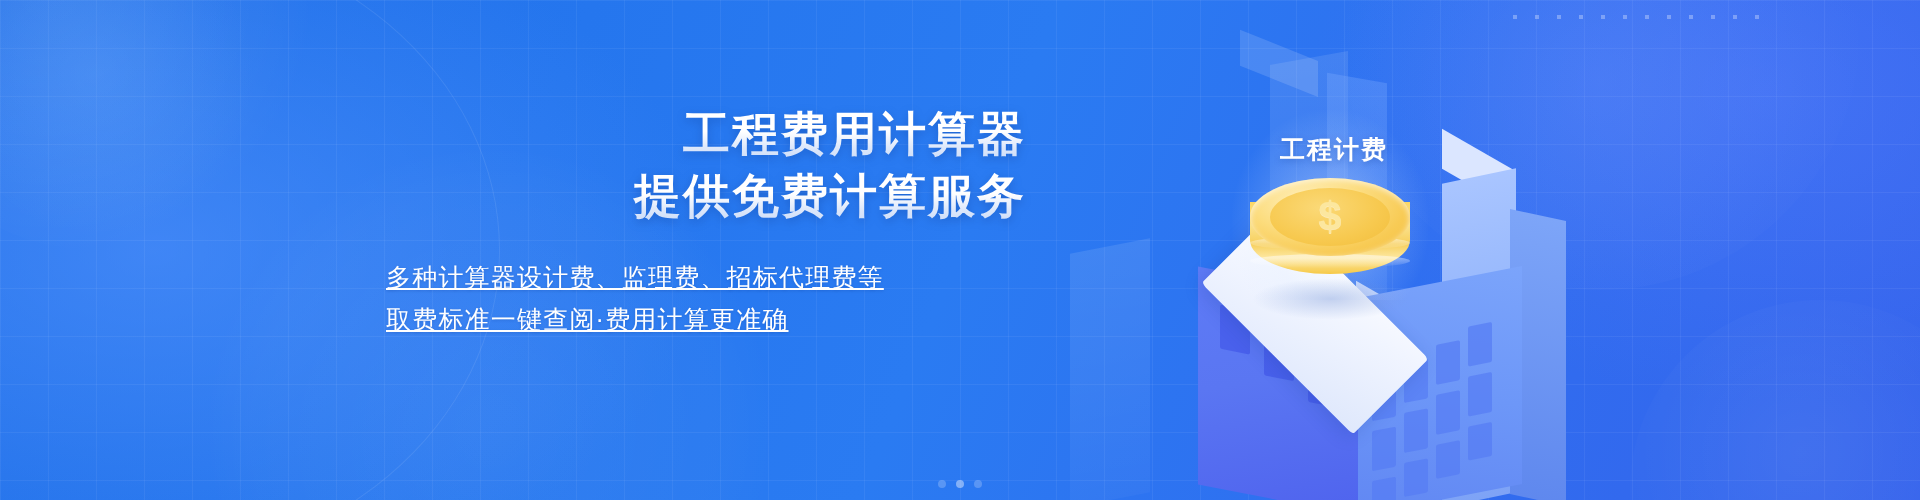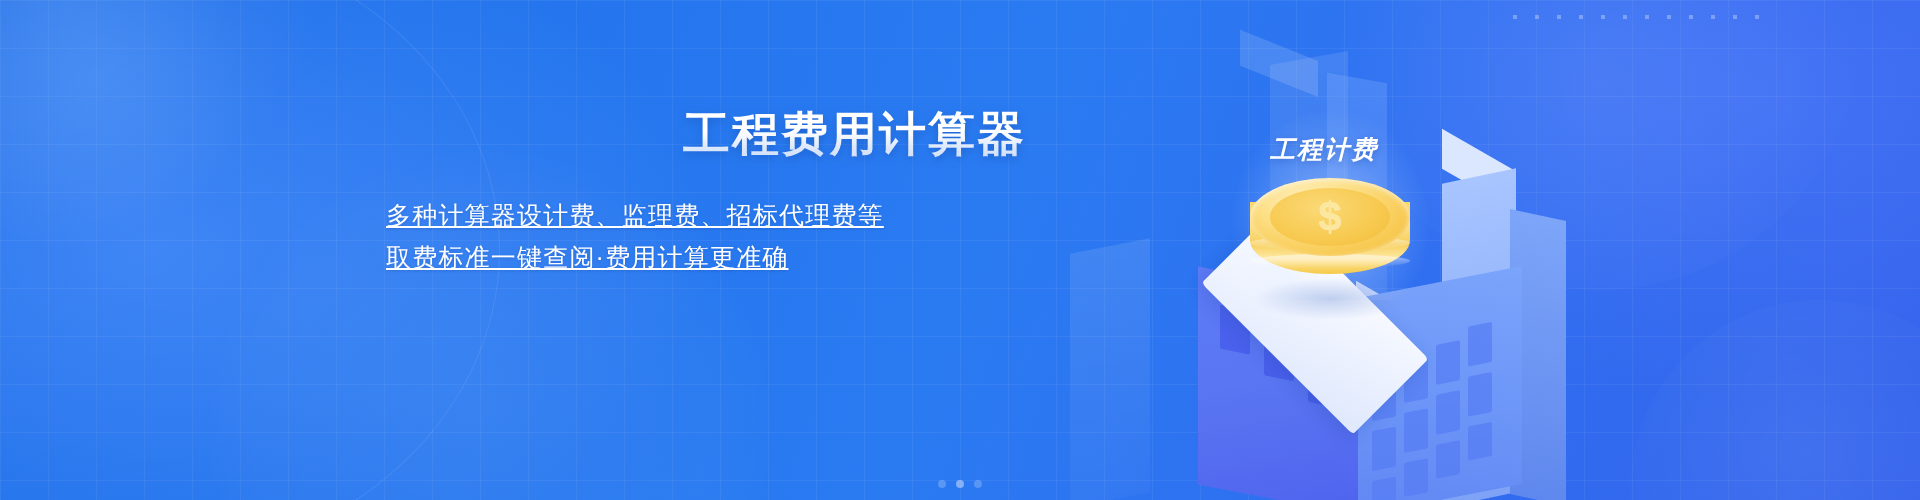--- a/index.html
+++ b/index.html
@@ -244,24 +244,23 @@
   .coin-shadow {
     position:absolute; left:172px; top:278px;
     width:158px; height:42px;
     background:radial-gradient(ellipse at 50% 50%, rgba(120,150,215,0.40), rgba(120,150,215,0) 70%);
     border-radius:50%;
   }
 
   
   .badge {
     position:absolute;
-    left:190px; top:133px;
+    left:200px; top:133px;
     font-size:25px;
     font-weight:bold;
-    font-style:italic;
     color:#ffffff;
     letter-spacing:2px;
     text-shadow:0 2px 6px rgba(20,60,150,0.35);
     white-space:nowrap;
     font-family:"Liberation Sans",sans-serif;
   }
 
   
   .dots {
     position:absolute;
@@ -287,20 +286,21 @@
   <div class="deco-circle circle-left-mid"></div>
   <div class="deco-circle circle-left-big"></div>
   <div class="deco-circle circle-right-top"></div>
   <div class="deco-circle circle-right-low"></div>
   <div class="arc-left"></div>
 
   <div class="dot-matrix"></div>
 
   <div class="copy">
     <div class="headline">工程费用计算器</div>
+    <div class="headline headline-2">提供免费计算服务</div>
 
     <div class="sub">多种计算器设计费、监理费、招标代理费等</div>
     <div class="sub" style="margin-top:0;">取费标准一键查阅·费用计算更准确</div>
   </div>
 
   <div class="illo">
 
     <div class="ghost ghost-tall-1"></div>
     <div class="ghost ghost-tall-2"></div>
     <div class="ghost ghostL"></div>

